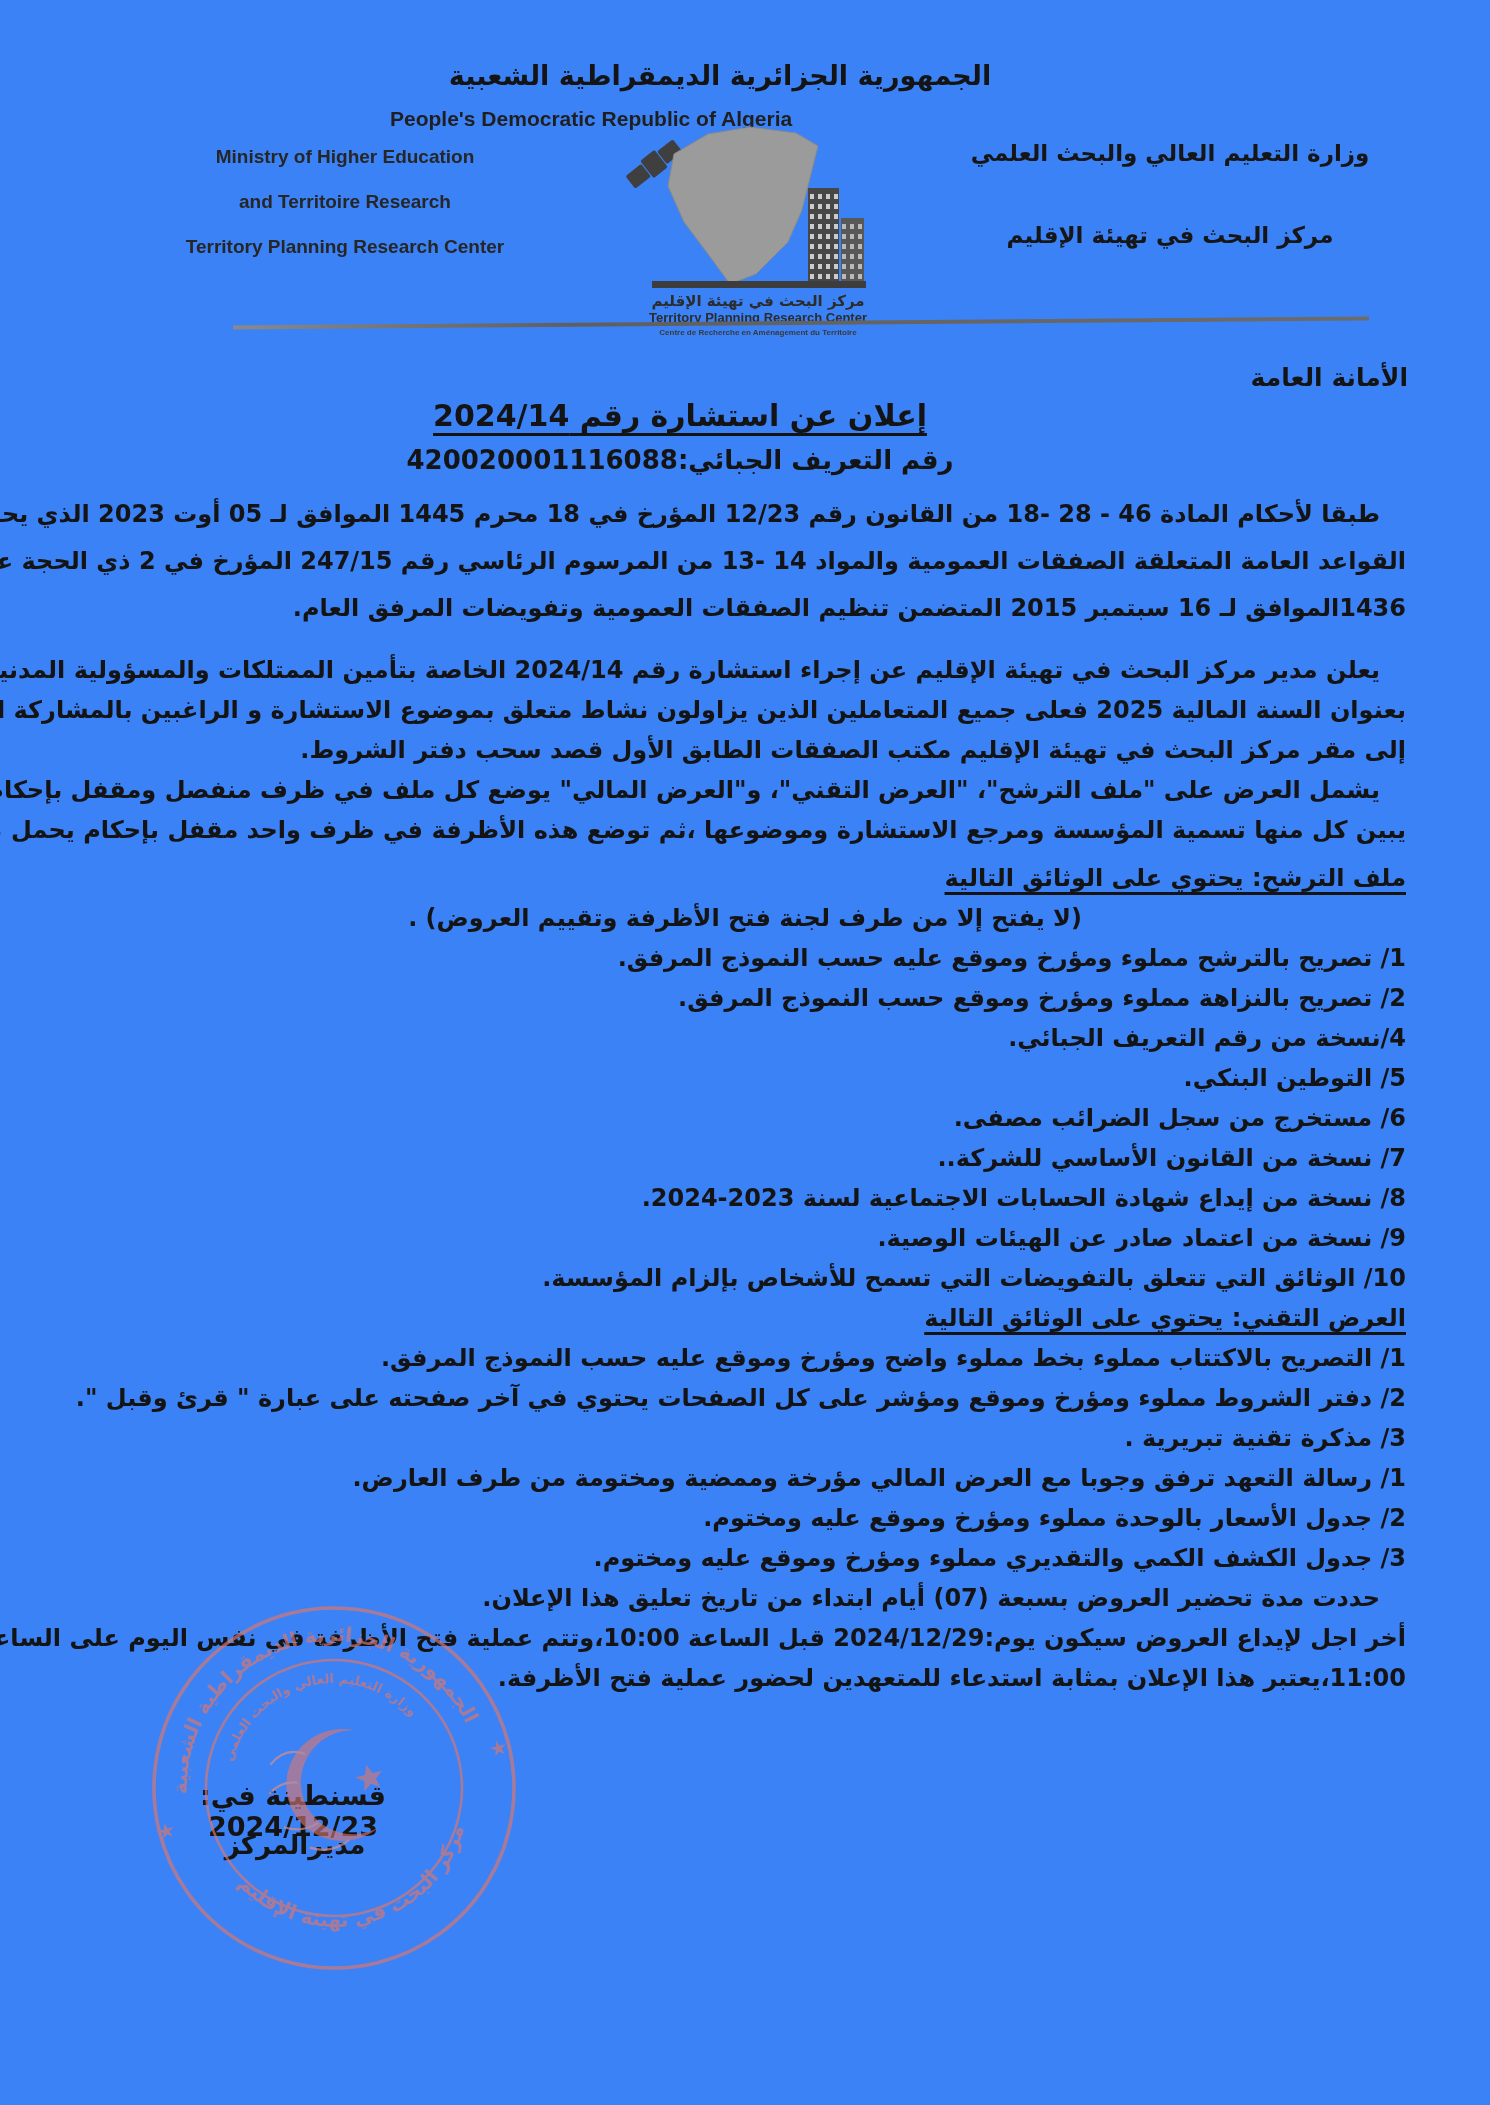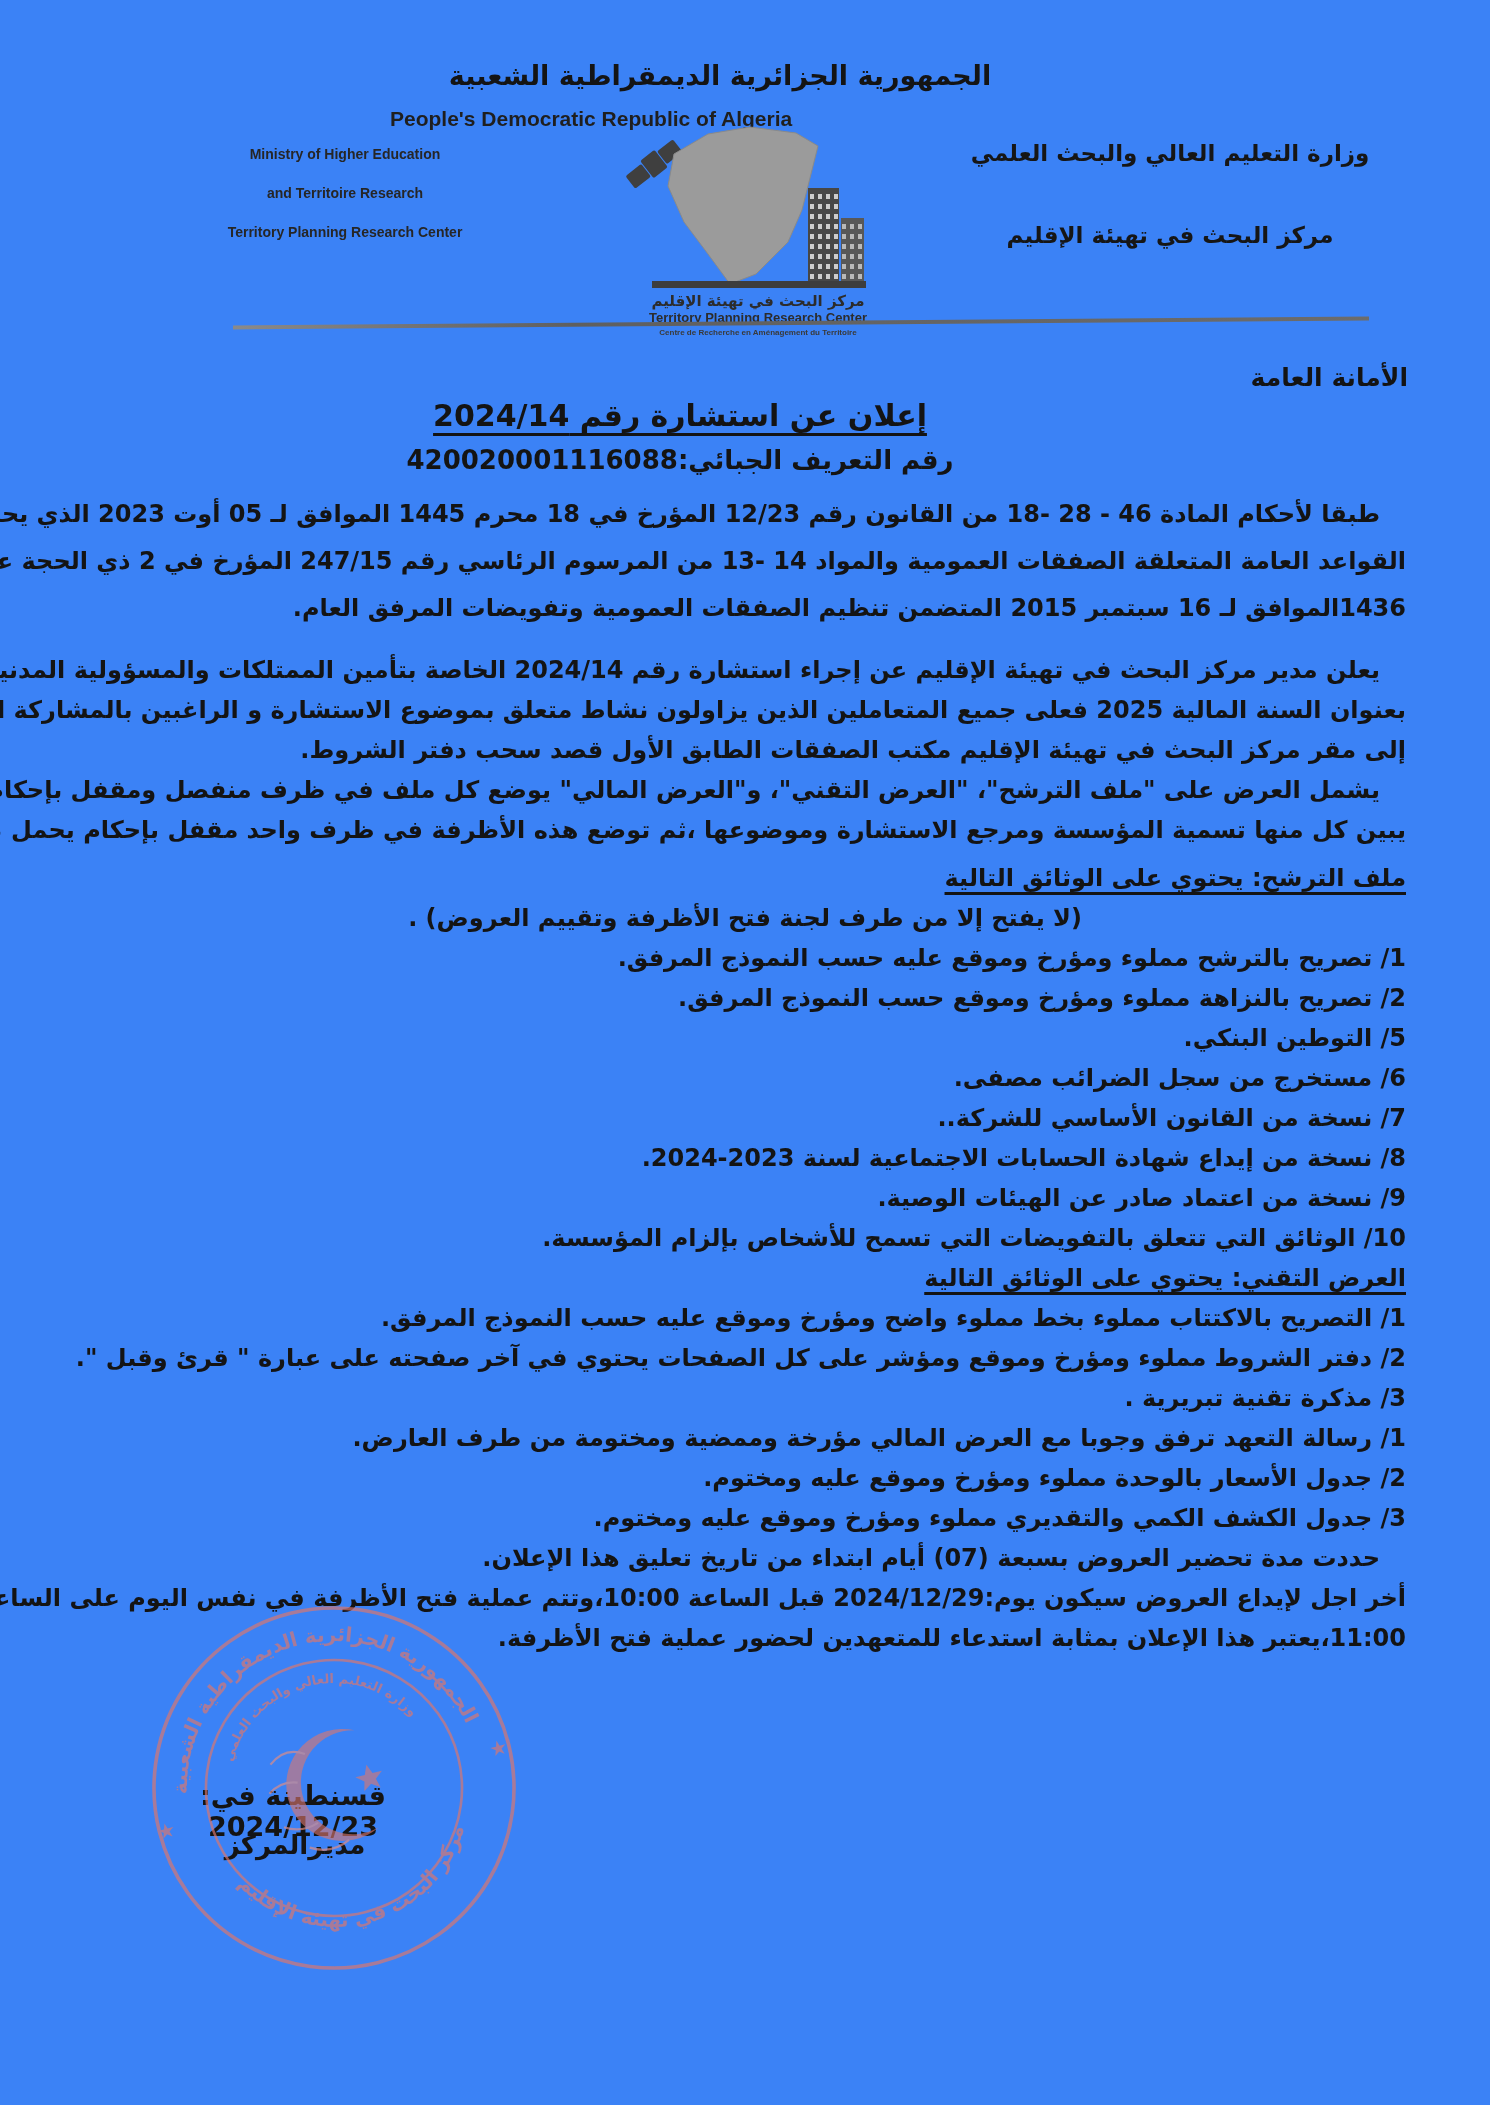--- a/index.html
+++ b/index.html
@@ -12,21 +12,21 @@
     font-family:"DejaVu Sans",sans-serif;
     color:#141414;
     -webkit-font-smoothing:antialiased;
   }
   
   .republic-ar{position:absolute;left:390px;top:60px;width:660px;text-align:center;
     font-size:27px;font-weight:700;direction:rtl;}
   .republic-en{position:absolute;left:390px;top:99px;width:660px;text-align:left;
     font-family:"Liberation Sans",sans-serif;font-size:21px;font-weight:700;color:#1f1f1f;margin-top:8px;}
   .ministry-en{position:absolute;left:185px;top:146px;width:320px;text-align:center;
-    font-family:"Liberation Sans",sans-serif;font-size:14px;font-weight:700;color:#262626;}
+    font-family:"Liberation Sans",sans-serif;font-size:19px;font-weight:700;color:#262626;}
   .ministry-en .men-line{margin-bottom:23px;white-space:nowrap;}
   .ministry-ar{position:absolute;left:965px;top:140px;width:410px;text-align:center;
     font-size:23px;font-weight:700;direction:rtl;color:#161616;}
   .ministry-ar .mar-line2{margin-top:56px;}
   .logo-wrap{position:absolute;left:610px;top:124px;width:286px;height:218px;}
   .logo-ar-caption{font-size:15px;font-weight:700;fill:#2c2c2c;direction:rtl;}
   .logo-en-caption{font-family:"Liberation Sans",sans-serif;font-size:13px;font-weight:700;fill:#2c2c2c;}
   .logo-fr-caption{font-family:"Liberation Sans",sans-serif;font-size:8px;font-weight:700;fill:#3a3a3a;}
   .rule{position:absolute;left:233px;top:321px;width:1136px;height:4px;
     background:linear-gradient(90deg,#8a8a8a,#5f5f5f 30%,#6c6c6c);transform:rotate(-0.45deg);}
@@ -126,20 +126,21 @@
     <div class="line">بعنوان السنة المالية 2025 فعلى جميع المتعاملين الذين يزاولون نشاط متعلق بموضوع الاستشارة و الراغبين بالمشاركة التقدم</div>
     <div class="line">إلى مقر مركز البحث في تهيئة الإقليم مكتب الصفقات الطابق الأول قصد سحب دفتر الشروط.</div>
 
     <div class="line indent">يشمل العرض على "ملف الترشح"، "العرض التقني"، و"العرض المالي" يوضع كل ملف في ظرف منفصل ومقفل بإحكام</div>
     <div class="line">يبين كل منها تسمية المؤسسة ومرجع الاستشارة وموضوعها ،ثم توضع هذه الأظرفة في ظرف واحد مقفل بإحكام يحمل عبارة:</div>
     <div class="line sp8"><span class="sec-heading">ملف الترشح: يحتوي على الوثائق التالية</span></div>
 
     <div class="line centerline">(لا يفتح إلا من طرف لجنة فتح الأظرفة وتقييم العروض) .</div>
     <div class="line">1/ تصريح بالترشح مملوء ومؤرخ وموقع عليه حسب النموذج المرفق.</div>
     <div class="line">2/ تصريح بالنزاهة مملوء ومؤرخ وموقع حسب النموذج المرفق.</div>
+    <div class="line">4/نسخة من رقم التعريف الجبائي.</div>
     <div class="line">5/ التوطين البنكي.</div>
     <div class="line">6/ مستخرج من سجل الضرائب مصفى.</div>
     <div class="line">7/ نسخة من القانون الأساسي للشركة..</div>
     <div class="line">8/ نسخة من إيداع شهادة الحسابات الاجتماعية لسنة ‪2024-2023‬.</div>
     <div class="line">9/ نسخة من اعتماد صادر عن الهيئات الوصية.</div>
     <div class="line">10/ الوثائق التي تتعلق بالتفويضات التي تسمح للأشخاص بإلزام المؤسسة.</div>
 
     <div class="line"><span class="sec-heading">العرض التقني: يحتوي على الوثائق التالية</span></div>
     <div class="line">1/ التصريح بالاكتتاب مملوء بخط مملوء واضح ومؤرخ وموقع عليه حسب النموذج المرفق.</div>
     <div class="line">2/ دفتر الشروط مملوء ومؤرخ وموقع ومؤشر على كل الصفحات يحتوي في آخر صفحته على عبارة " قرئ وقبل ".</div>

